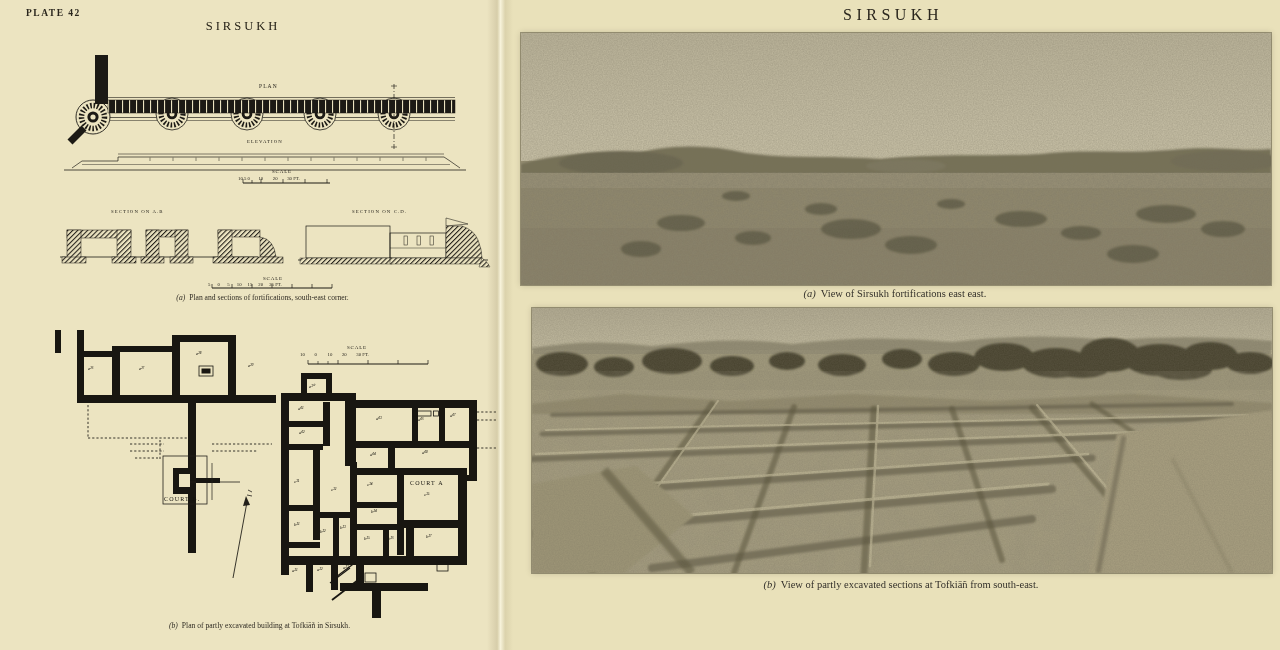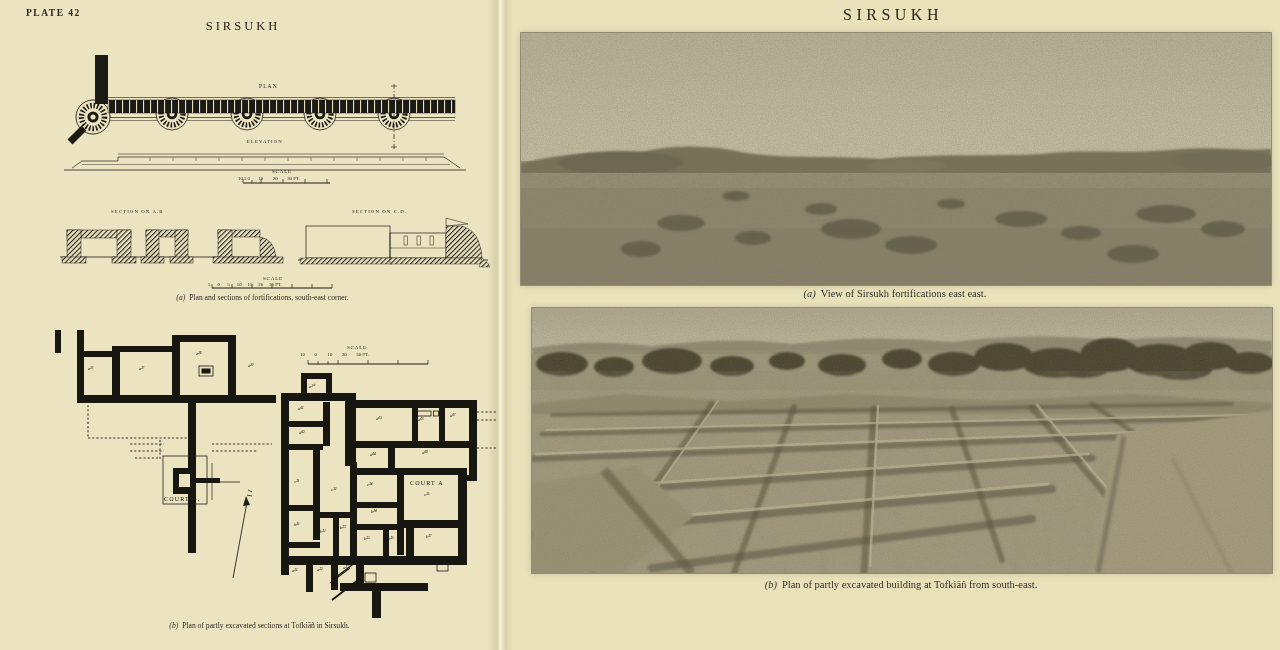--- a/index.html
+++ b/index.html
@@ -324,21 +324,21 @@
       <span class="plan-room-label" style="left: 371px; top: 509px;">b³⁴</span>
       <span class="plan-room-label" style="left: 364px; top: 536px;">b³⁵</span>
       <span class="plan-room-label" style="left: 388px; top: 536px;">b³⁶</span>
       <span class="plan-room-label" style="left: 426px; top: 534px;">b³⁷</span>
       <span class="plan-room-label" style="left: 292px; top: 568px;">a³¹</span>
       <span class="plan-room-label" style="left: 317px; top: 567px;">a³²</span>
       <span class="plan-room-label" style="left: 343px; top: 565px;">a³³</span>
     </div>
 
   <div class="abs lp-caption" style="left:240px;top:621px;transform:translateX(-50%)">
-    <i>(b)</i><span>Plan of partly excavated sections at Tofkiāñ in Sirsukh.</span>
+    <i>(b)</i><span>Plan of partly excavated building at Tofkiāñ in Sirsukh.</span>
   </div>
 </div>
 
 <div id="right-page" class="page">
 
   <span class="abs rp-title">SIRSUKH</span>
 
   <svg class="abs photo" style="left:24px;top:33px" width="750" height="252" viewBox="0 0 750 252">
     <defs>
       <linearGradient id="skyA" x1="0" y1="0" x2="0" y2="1">
@@ -473,17 +473,17 @@
     <path d="M585,126 L740,102 L740,265 L556,265 Z" fill="#a89f80" filter="url(#softB)"></path>
     <path d="M592,128 L566,265" stroke="#6b6450" stroke-width="5" opacity="0.6" filter="url(#softB2)" fill="none"></path>
     <path d="M640,150 L700,265" stroke="#8d8569" stroke-width="4" opacity="0.5" filter="url(#softB2)" fill="none"></path>
 
     <path d="M0,176 L104,158 L162,208 L92,265 L0,265 Z" fill="#9e9677" filter="url(#softB)"></path>
     <path d="M72,162 L160,265" stroke="#565138" stroke-width="9" opacity="0.55" filter="url(#softB2)" fill="none"></path>
     <rect width="740" height="265" filter="url(#grainB)"></rect>
   </svg>
 
   <div class="abs rp-caption" style="left:404px;top:579px;transform:translateX(-50%)">
-    <i>(b)</i><span>Plan of partly excavated building at Tofkiāñ from south-east.</span>
+    <i>(b)</i><span>View of partly excavated sections at Tofkiāñ from south-east.</span>
   </div>
 </div>
 
 <div id="gutter"></div>
 
 </body></html>

